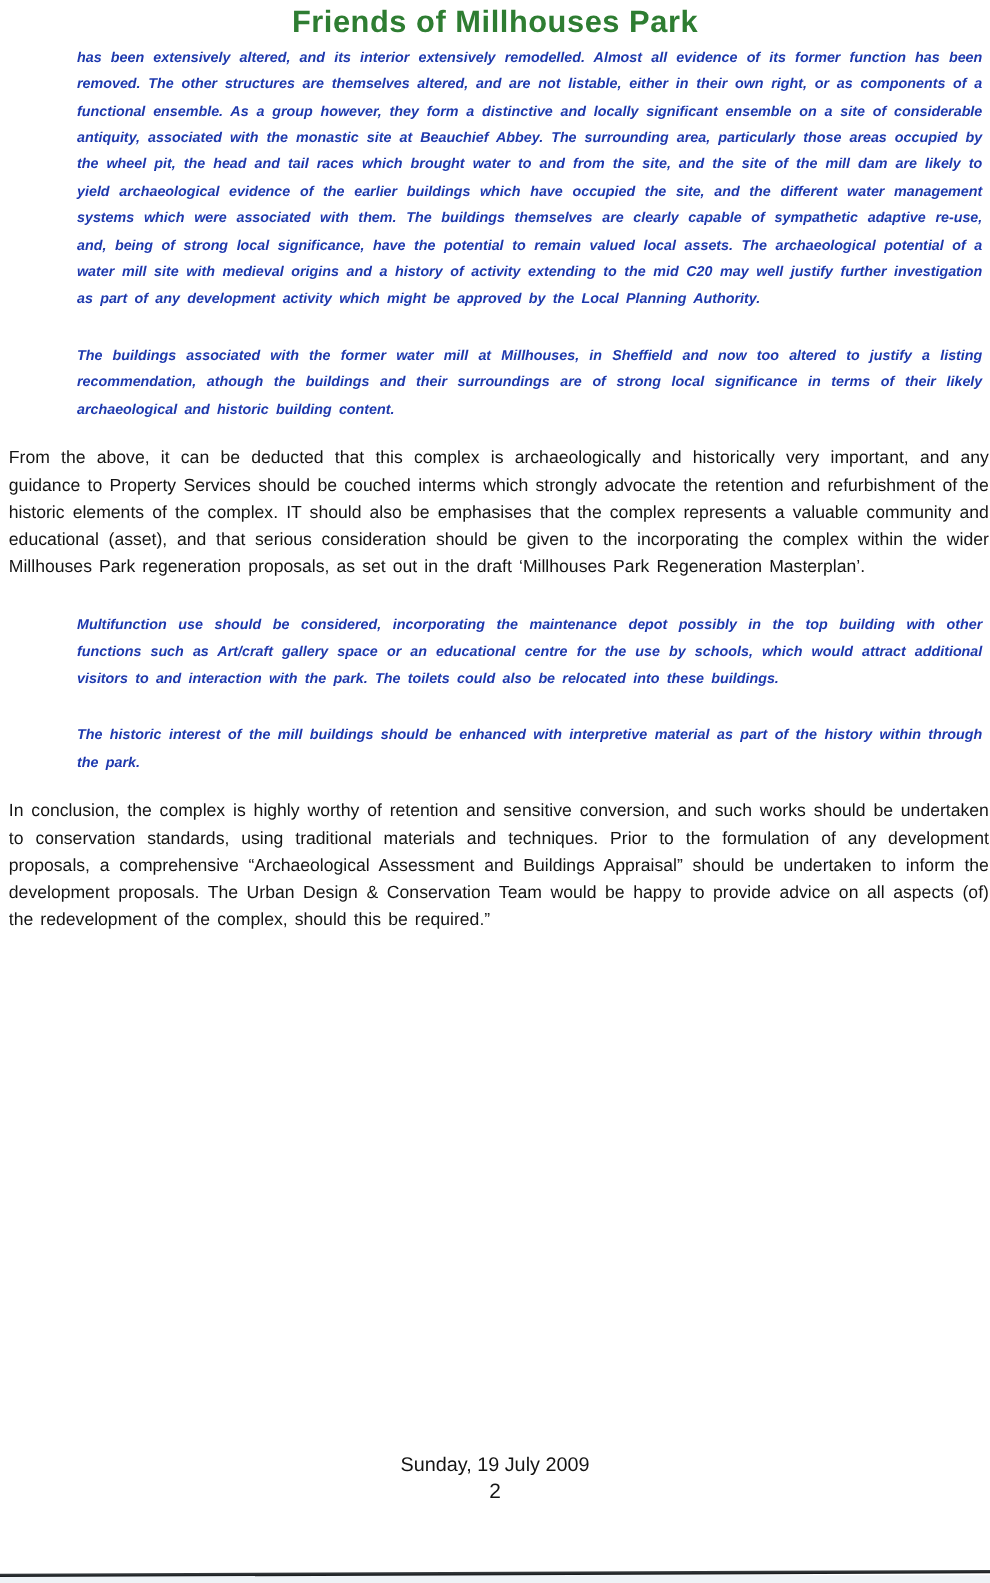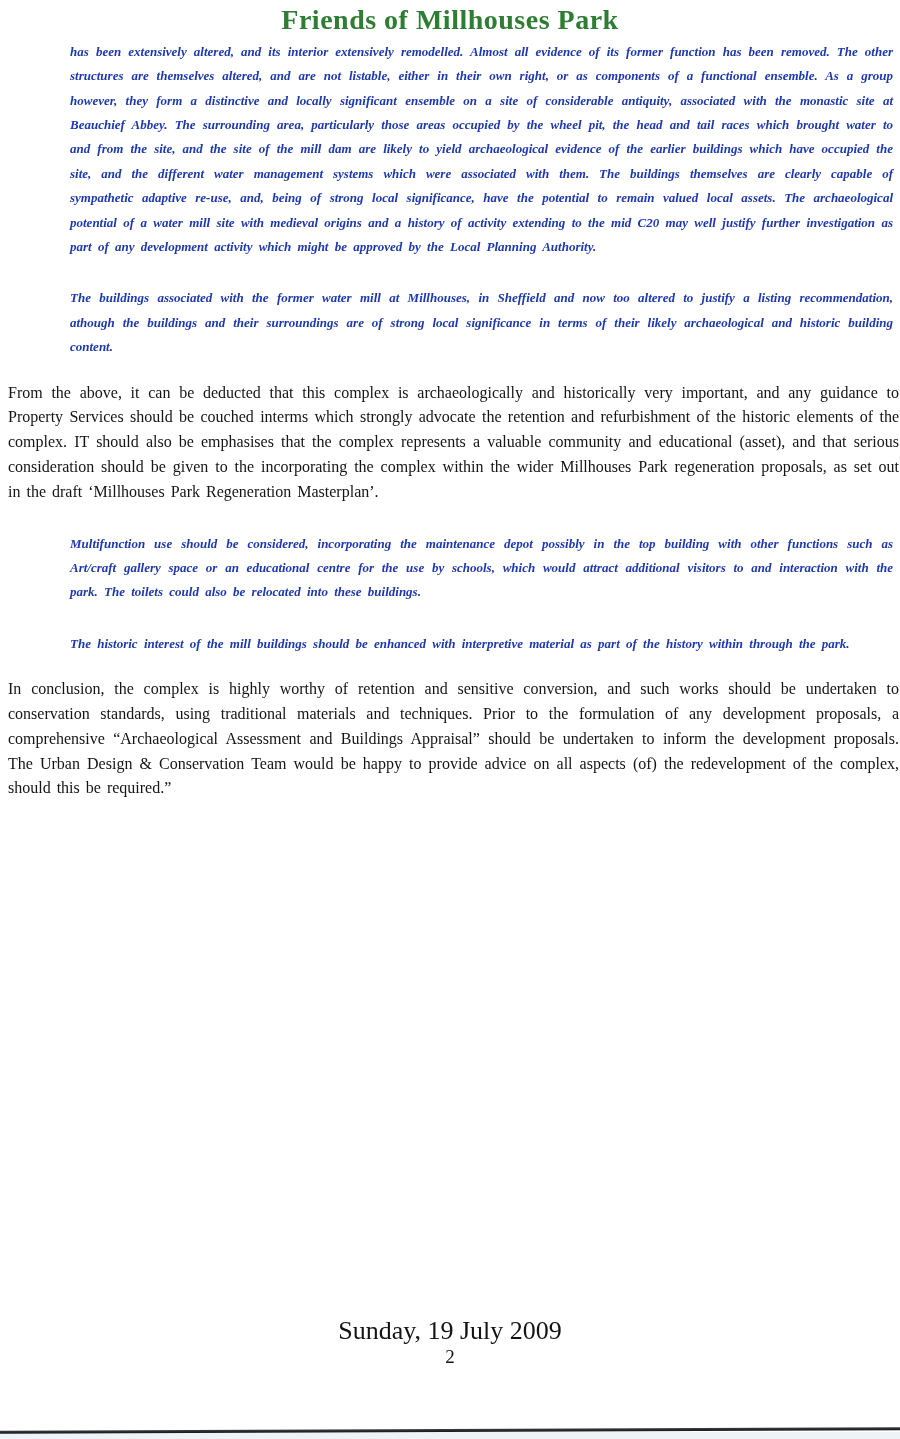--- a/index.html
+++ b/index.html
@@ -6,21 +6,21 @@
     margin: 0;
     padding: 0;
     background: #ffffff;
   }
   .page {
     position: relative;
     width: 900px;
     height: 1439px;
     background: var(--page-bg, #ffffff);
     overflow: hidden;
-    font-family: Liberation Serif, serif;
+    font-family: Liberation Sans, sans-serif;
   }
   header.doc-header {
     text-align: center;
     padding-top: 5px;
   }
   .org-title {
     margin: 0;
     font-size: 28px;
     font-weight: bold;
     color: var(--header-green, #2e7d32);
@@ -64,21 +64,21 @@
   .gap-med   { height: 21px; }
   footer.doc-footer {
     position: absolute;
     left: 0;
     top: 1318px;
     width: 100%;
     text-align: center;
     color: var(--body-black, #141414);
   }
   .footer-date {
-    font-size: 26px;
+    font-size: 18px;
     line-height: 26px;
   }
   .footer-page {
     font-size: 19px;
     line-height: 26px;
   }
   .scan-edge-line {
     position: absolute;
     left: -10px;
     top: 1429px;

